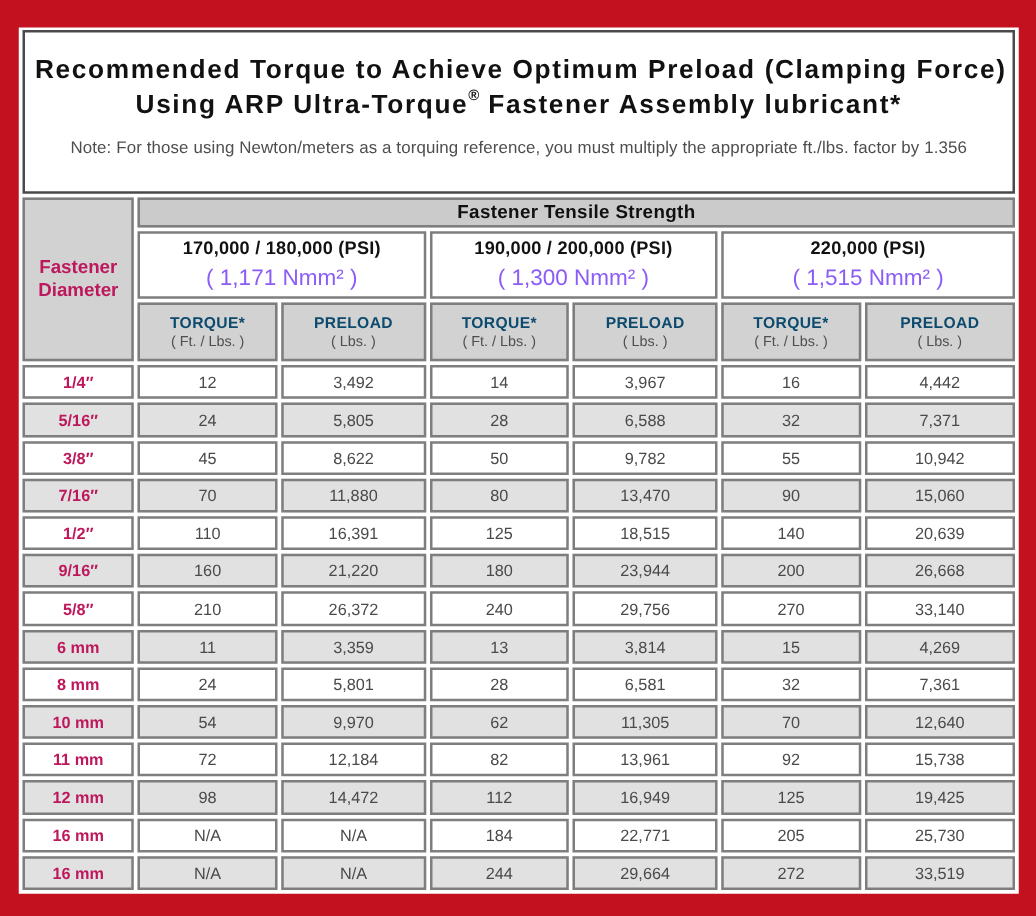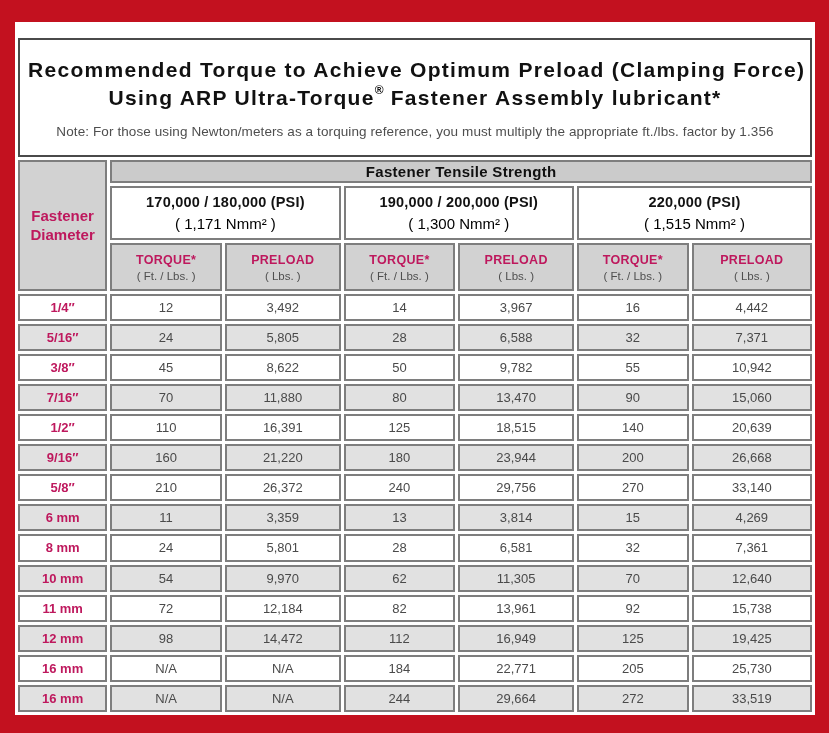--- a/index.html
+++ b/index.html
@@ -12,24 +12,24 @@
   .frame {
     position: absolute;
     left: 15px; top: 22px;
     width: 800px; height: 693px;
     background: #ffffff;
     display: flex;
     flex-direction: column;
   }
   
   .title-box {
-    margin: 16px 3px 0 3px;
+    margin: 2px 3px 0 3px;
     border: 2px solid #4a4a4a;
     background: #ffffff;
-    padding: 16px 8px 16px 8px;
+    padding: 16px 8px 28px 8px;
     text-align: center;
     flex: 0 0 auto;
   }
   .title-line {
     font-size: 21px;
     font-weight: bold;
     letter-spacing: 1.3px;
     color: #111111;
     line-height: 1.35;
     white-space: nowrap;
@@ -81,31 +81,31 @@
     height: 50px;
   }
   .psi-main {
     font-weight: bold;
     font-size: 14.5px;
     color: #121212;
     letter-spacing: 0.2px;
   }
   .psi-sub {
     margin-top: 5px;
-    font-size: 15px;
-    color: #000000;
+    font-size: 18px;
+    color: #8b5cf6;
   }
   td.colhead {
     background: #d2d2d2;
     height: 44px;
   }
   .colhead-main {
     font-weight: bold;
     font-size: 12.5px;
-    color: #be185d;
+    color: #0c4a6e;
     letter-spacing: 0.3px;
   }
   .colhead-sub {
     margin-top: 3px;
     font-size: 11.5px;
     color: #4f4f4f;
   }
   td.diam {
     font-weight: bold;
     font-size: 13px;

